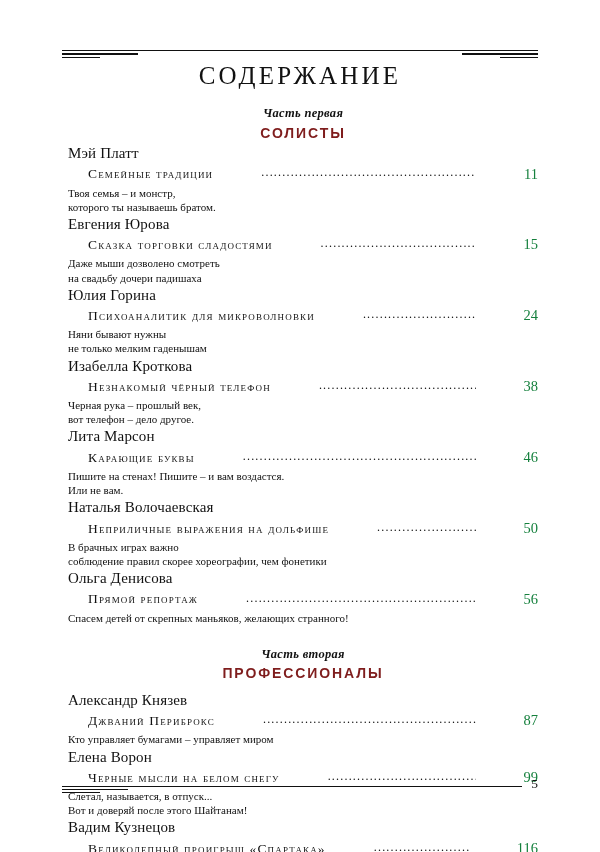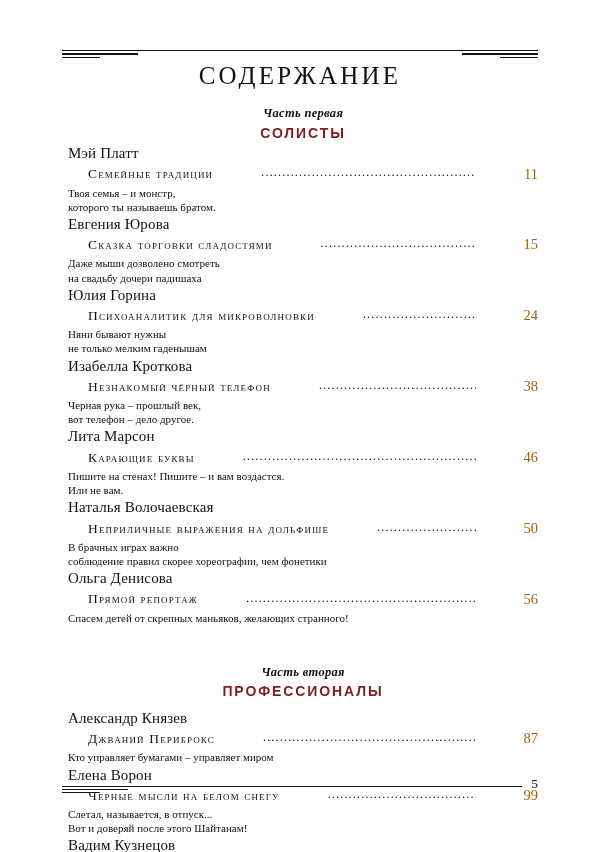--- a/index.html
+++ b/index.html
@@ -131,35 +131,35 @@
     position: relative;
     top: -1px;
   }
   .leader::after {
     content: "......................................................................................................................................";
   }
   .page-num {
     flex: 0 0 auto;
     font-family: "Liberation Serif", serif;
     font-size: 14.5px;
-    color: #a16207;
+    color: #15803d;
     text-align: right;
   }
 
   .epigraph {
     font-family: "Liberation Serif", serif;
     font-size: 11px;
     color: #111;
     line-height: 1.28;
     margin-top: 1px;
     padding-right: 1px;
   }
   .epigraph .ep-line { display: block; }
 
-  .part-two { margin-top: 40px; }
+  .part-two { margin-top: 22px; }
   .part-two-entries { margin-top: 6px; }
 
   
   .footer-rule {
     position: absolute;
     left: 62px;
     top: 786px;
     width: 460px;
     height: 10px;
   }

